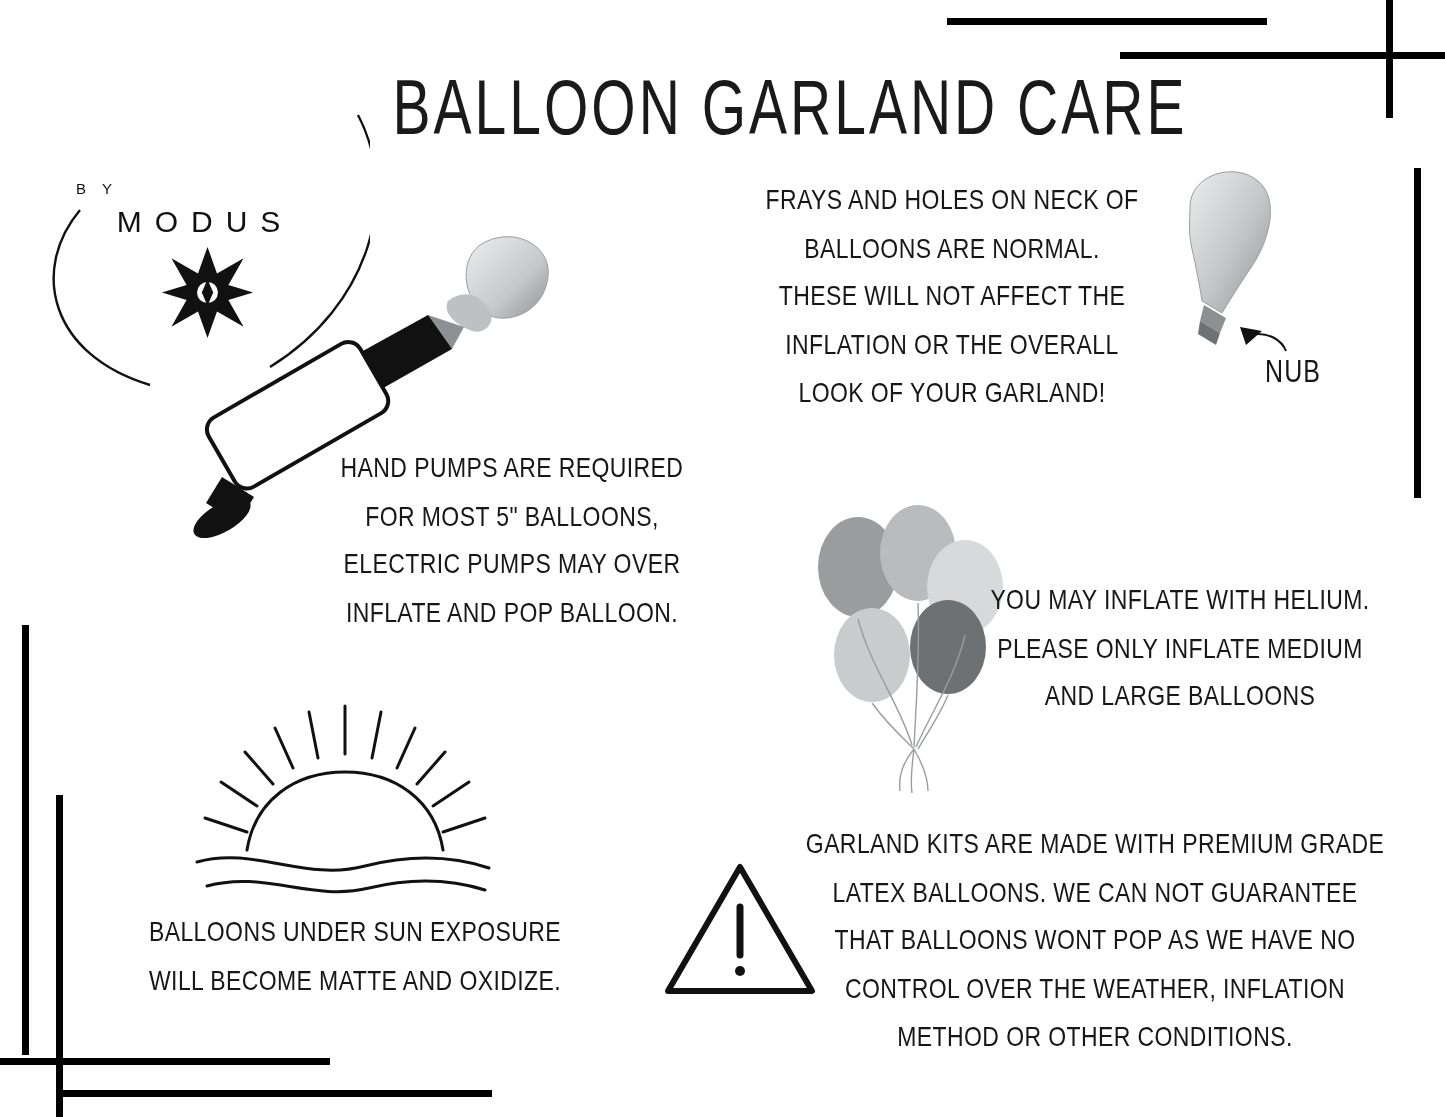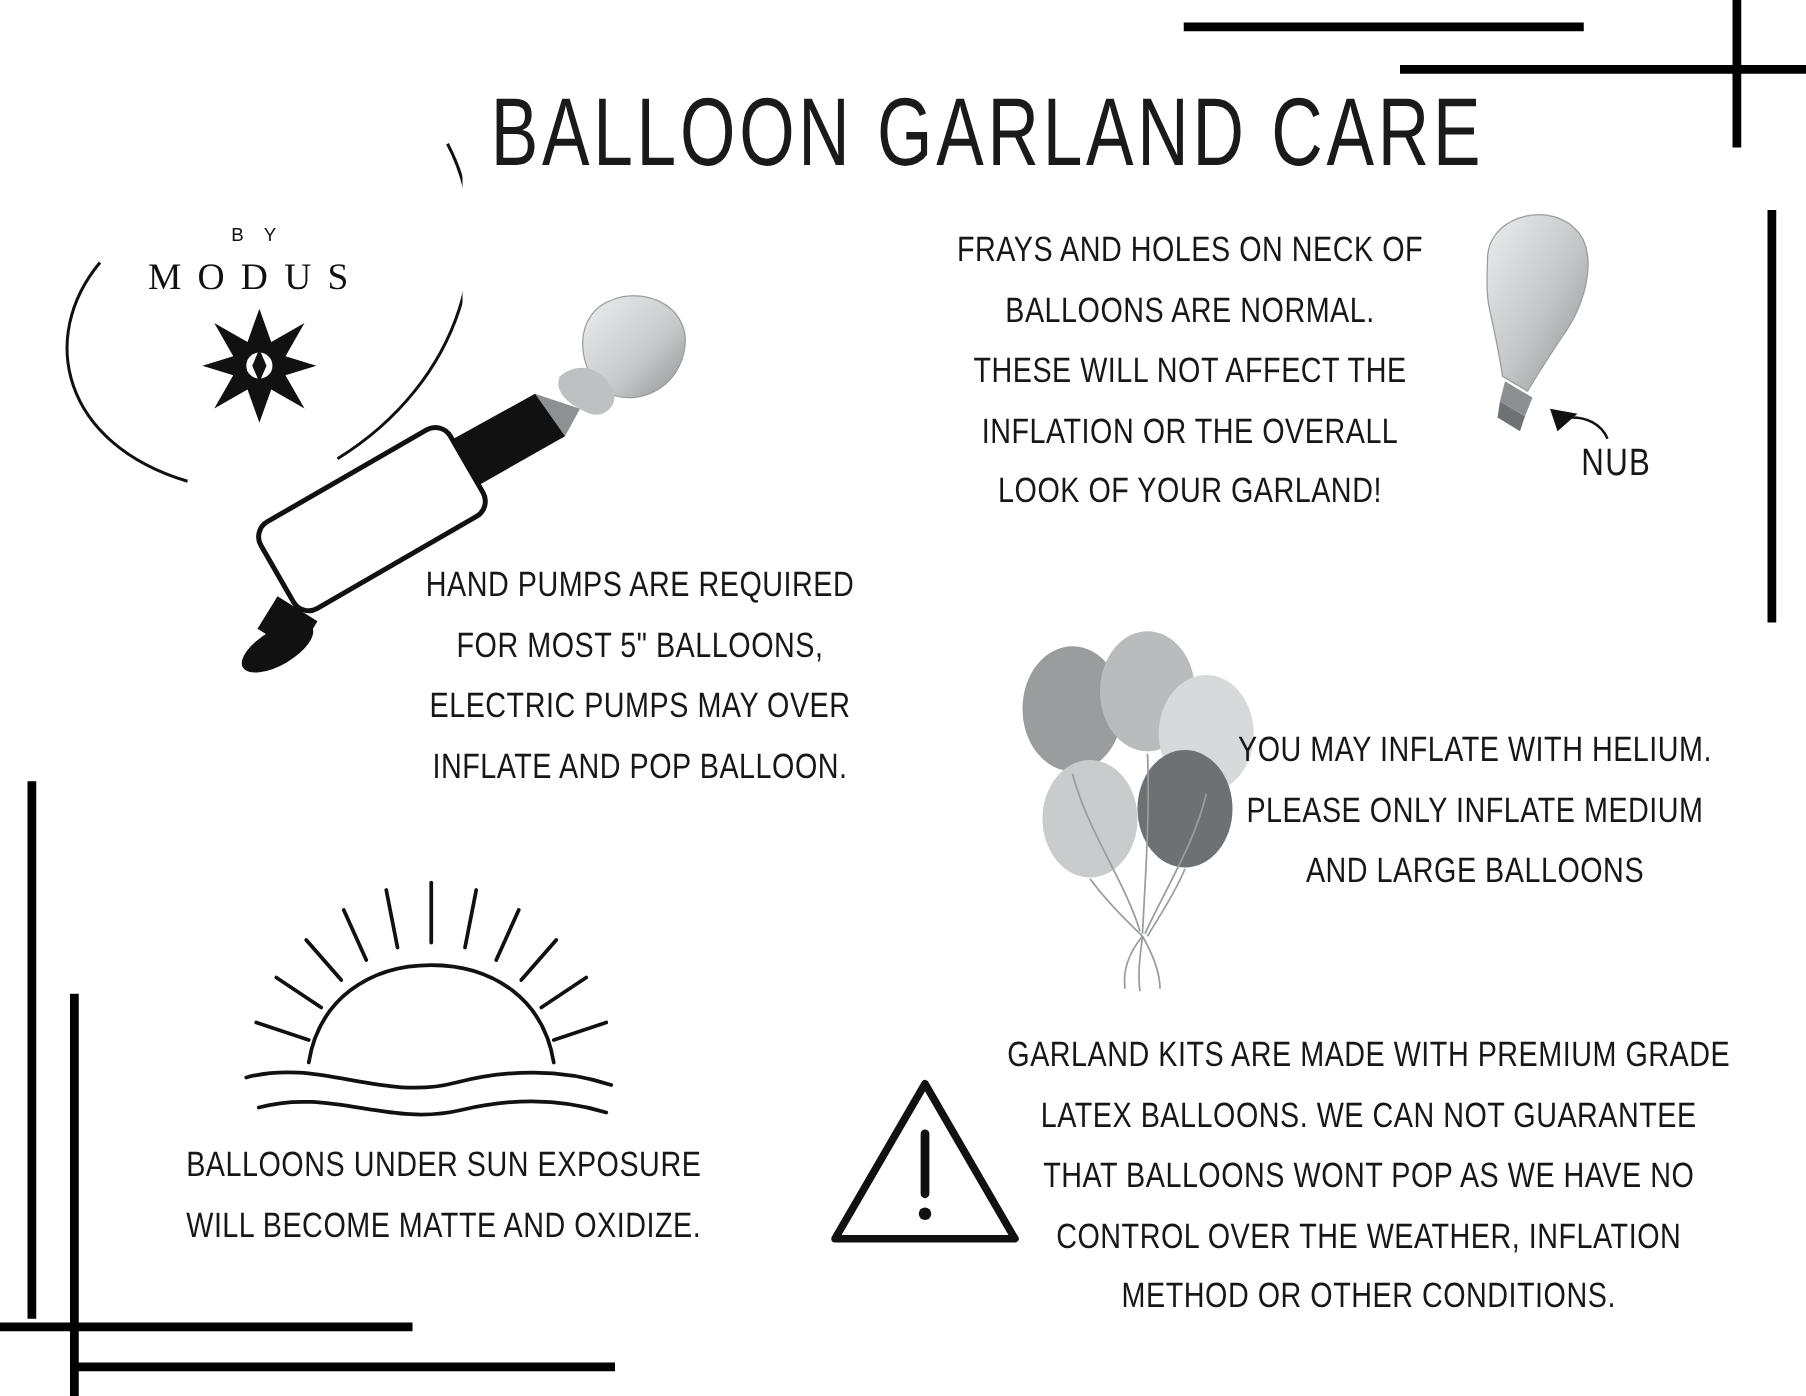--- a/index.html
+++ b/index.html
@@ -50,33 +50,32 @@
     font-family: "Liberation Serif", serif;
     font-size: 56px;
     letter-spacing: 1px;
     color: #111;
   }
   .logo-by {
     position: absolute;
     left: 36px;
     top: 125px;
     width: 260px;
-    text-align: center;
     font-family: "Liberation Sans", sans-serif;
     font-size: 15px;
     letter-spacing: 6px;
     color: #111;
   }
   .logo-modus {
     position: absolute;
     left: 20px;
     top: 150px;
     width: 290px;
     text-align: center;
-    font-family: Liberation Serif, serif;
+    font-family: Liberation Sans, sans-serif;
     font-size: 30px;
     letter-spacing: 13px;
     font-weight: 500;
     color: #111;
   }
   .logo-mark { position: absolute; left: 120px; top: 190px; }
 
   
   .title {
     position: absolute;

